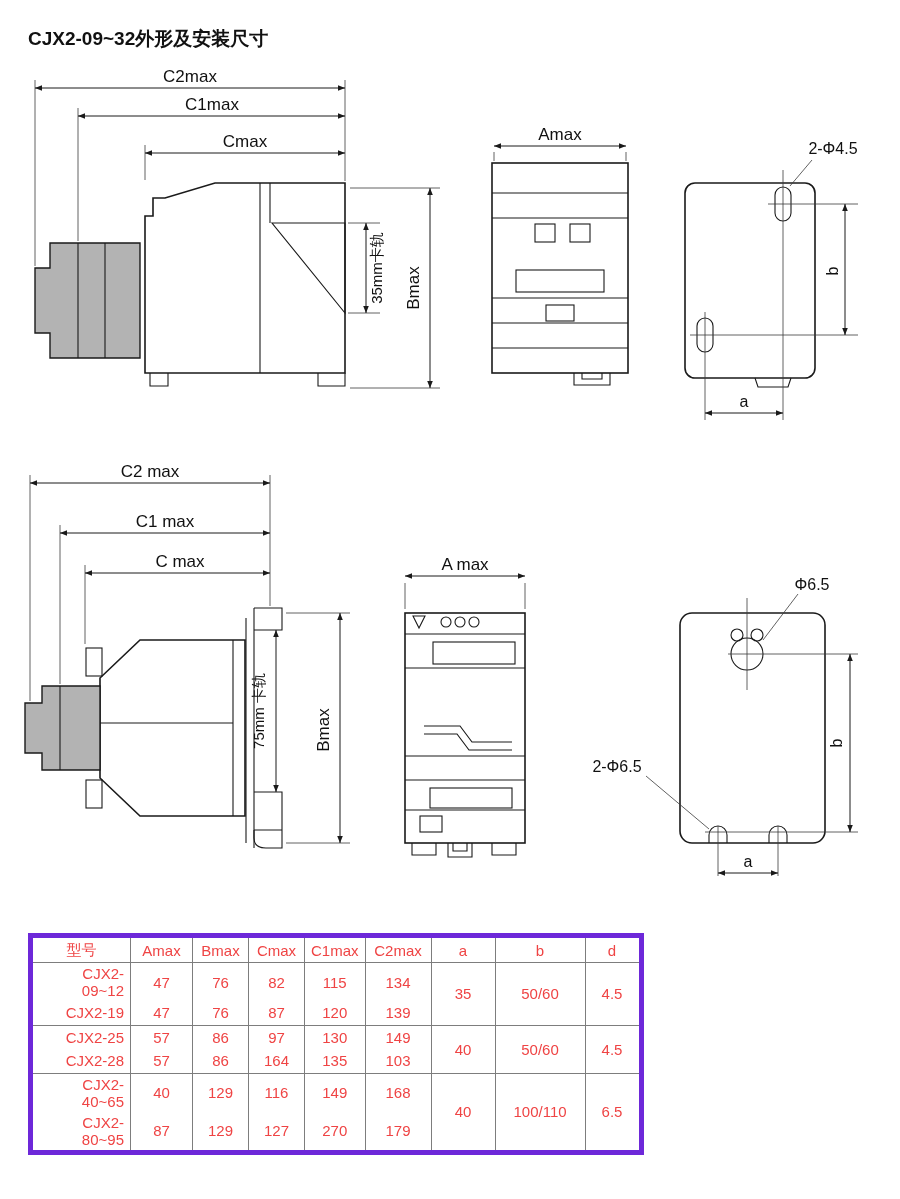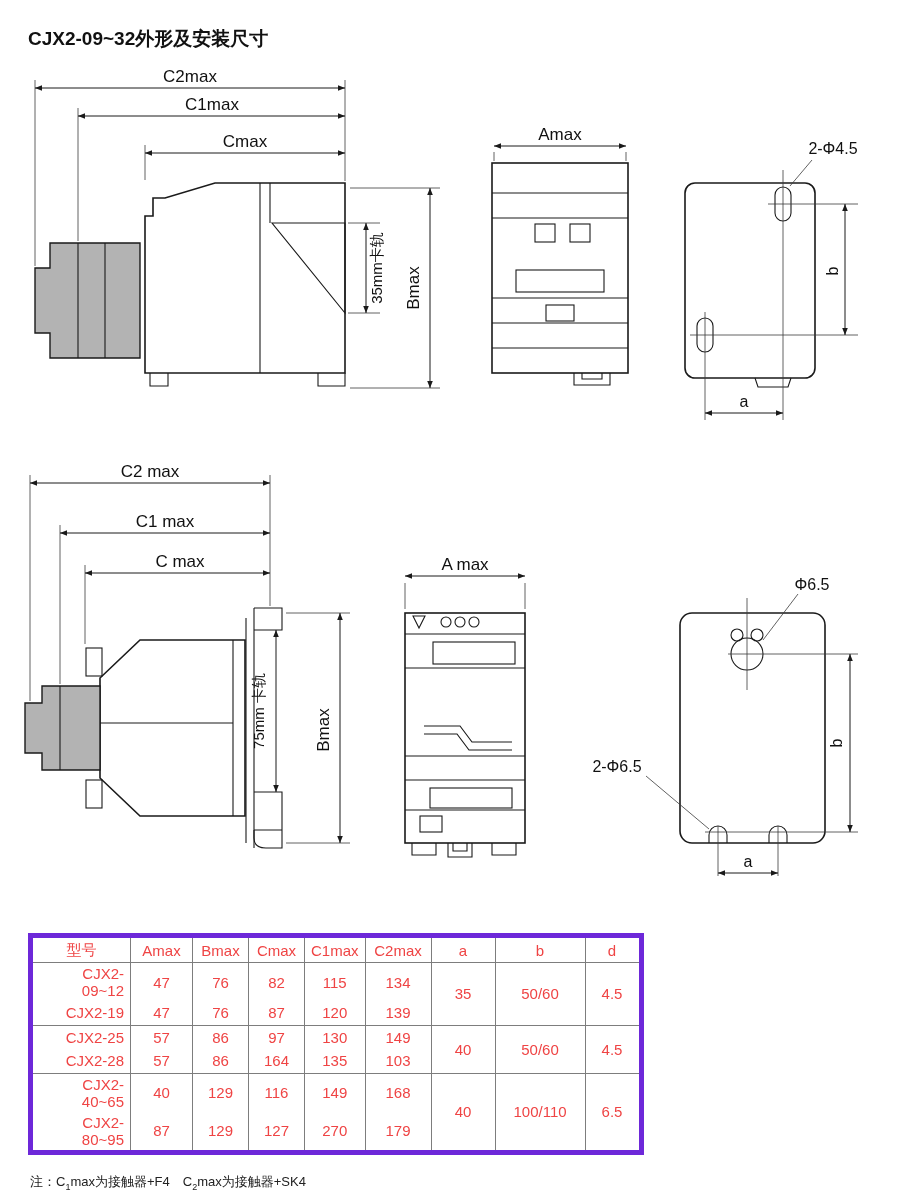--- a/index.html
+++ b/index.html
@@ -286,15 +286,14 @@
         <td class="model">CJX2-80~95</td>
         <td>87</td>
         <td>129</td>
         <td>127</td>
         <td>270</td>
         <td>179</td>
       </tr>
     </tbody>
   </table>
 
-  <p class="note"><span>注：C</span><sub>1</sub><span>max为接触器+F4　C</span><sub>2</sub><span>max为接触器+SK4</span></p>
 
 </div>
 
 </body></html>

